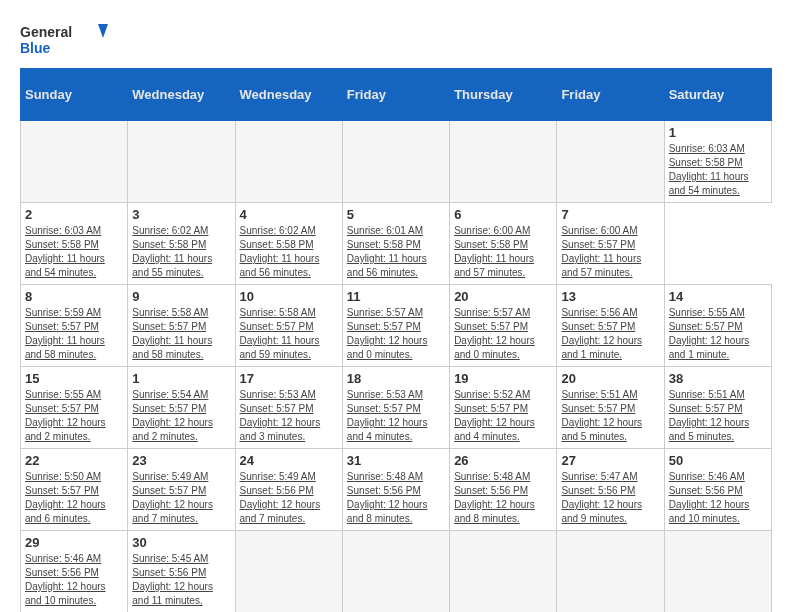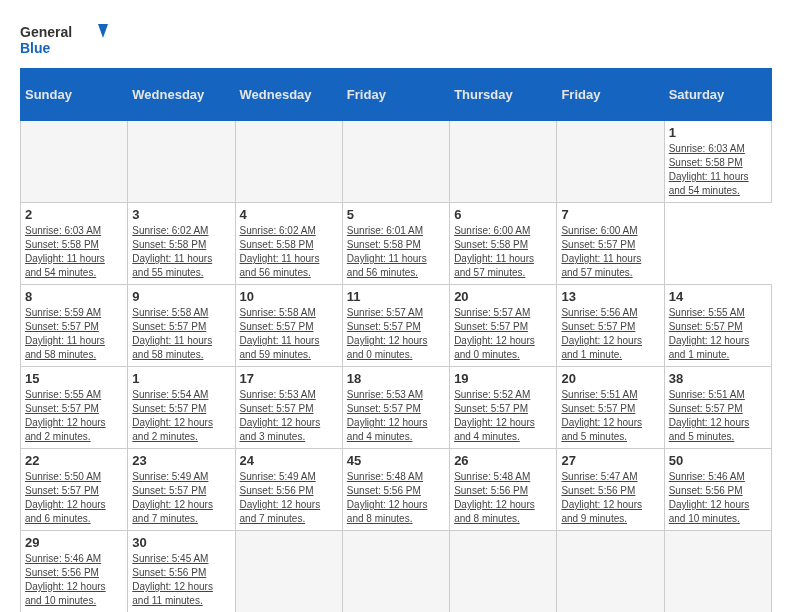--- a/index.html
+++ b/index.html
@@ -207,21 +207,21 @@
         </td>
         <td>
           <span class="day-num">23</span>
           <div class="day-detail">Sunrise: 5:49 AM<br>Sunset: 5:57 PM<br>Daylight: 12 hours and 7 minutes.</div>
         </td>
         <td>
           <span class="day-num">24</span>
           <div class="day-detail">Sunrise: 5:49 AM<br>Sunset: 5:56 PM<br>Daylight: 12 hours and 7 minutes.</div>
         </td>
         <td>
-          <span class="day-num">45</span>
+          <span class="day-num">31</span>
           <div class="day-detail">Sunrise: 5:48 AM<br>Sunset: 5:56 PM<br>Daylight: 12 hours and 8 minutes.</div>
         </td>
         <td>
           <span class="day-num">26</span>
           <div class="day-detail">Sunrise: 5:48 AM<br>Sunset: 5:56 PM<br>Daylight: 12 hours and 8 minutes.</div>
         </td>
         <td>
           <span class="day-num">27</span>
           <div class="day-detail">Sunrise: 5:47 AM<br>Sunset: 5:56 PM<br>Daylight: 12 hours and 9 minutes.</div>
         </td>

